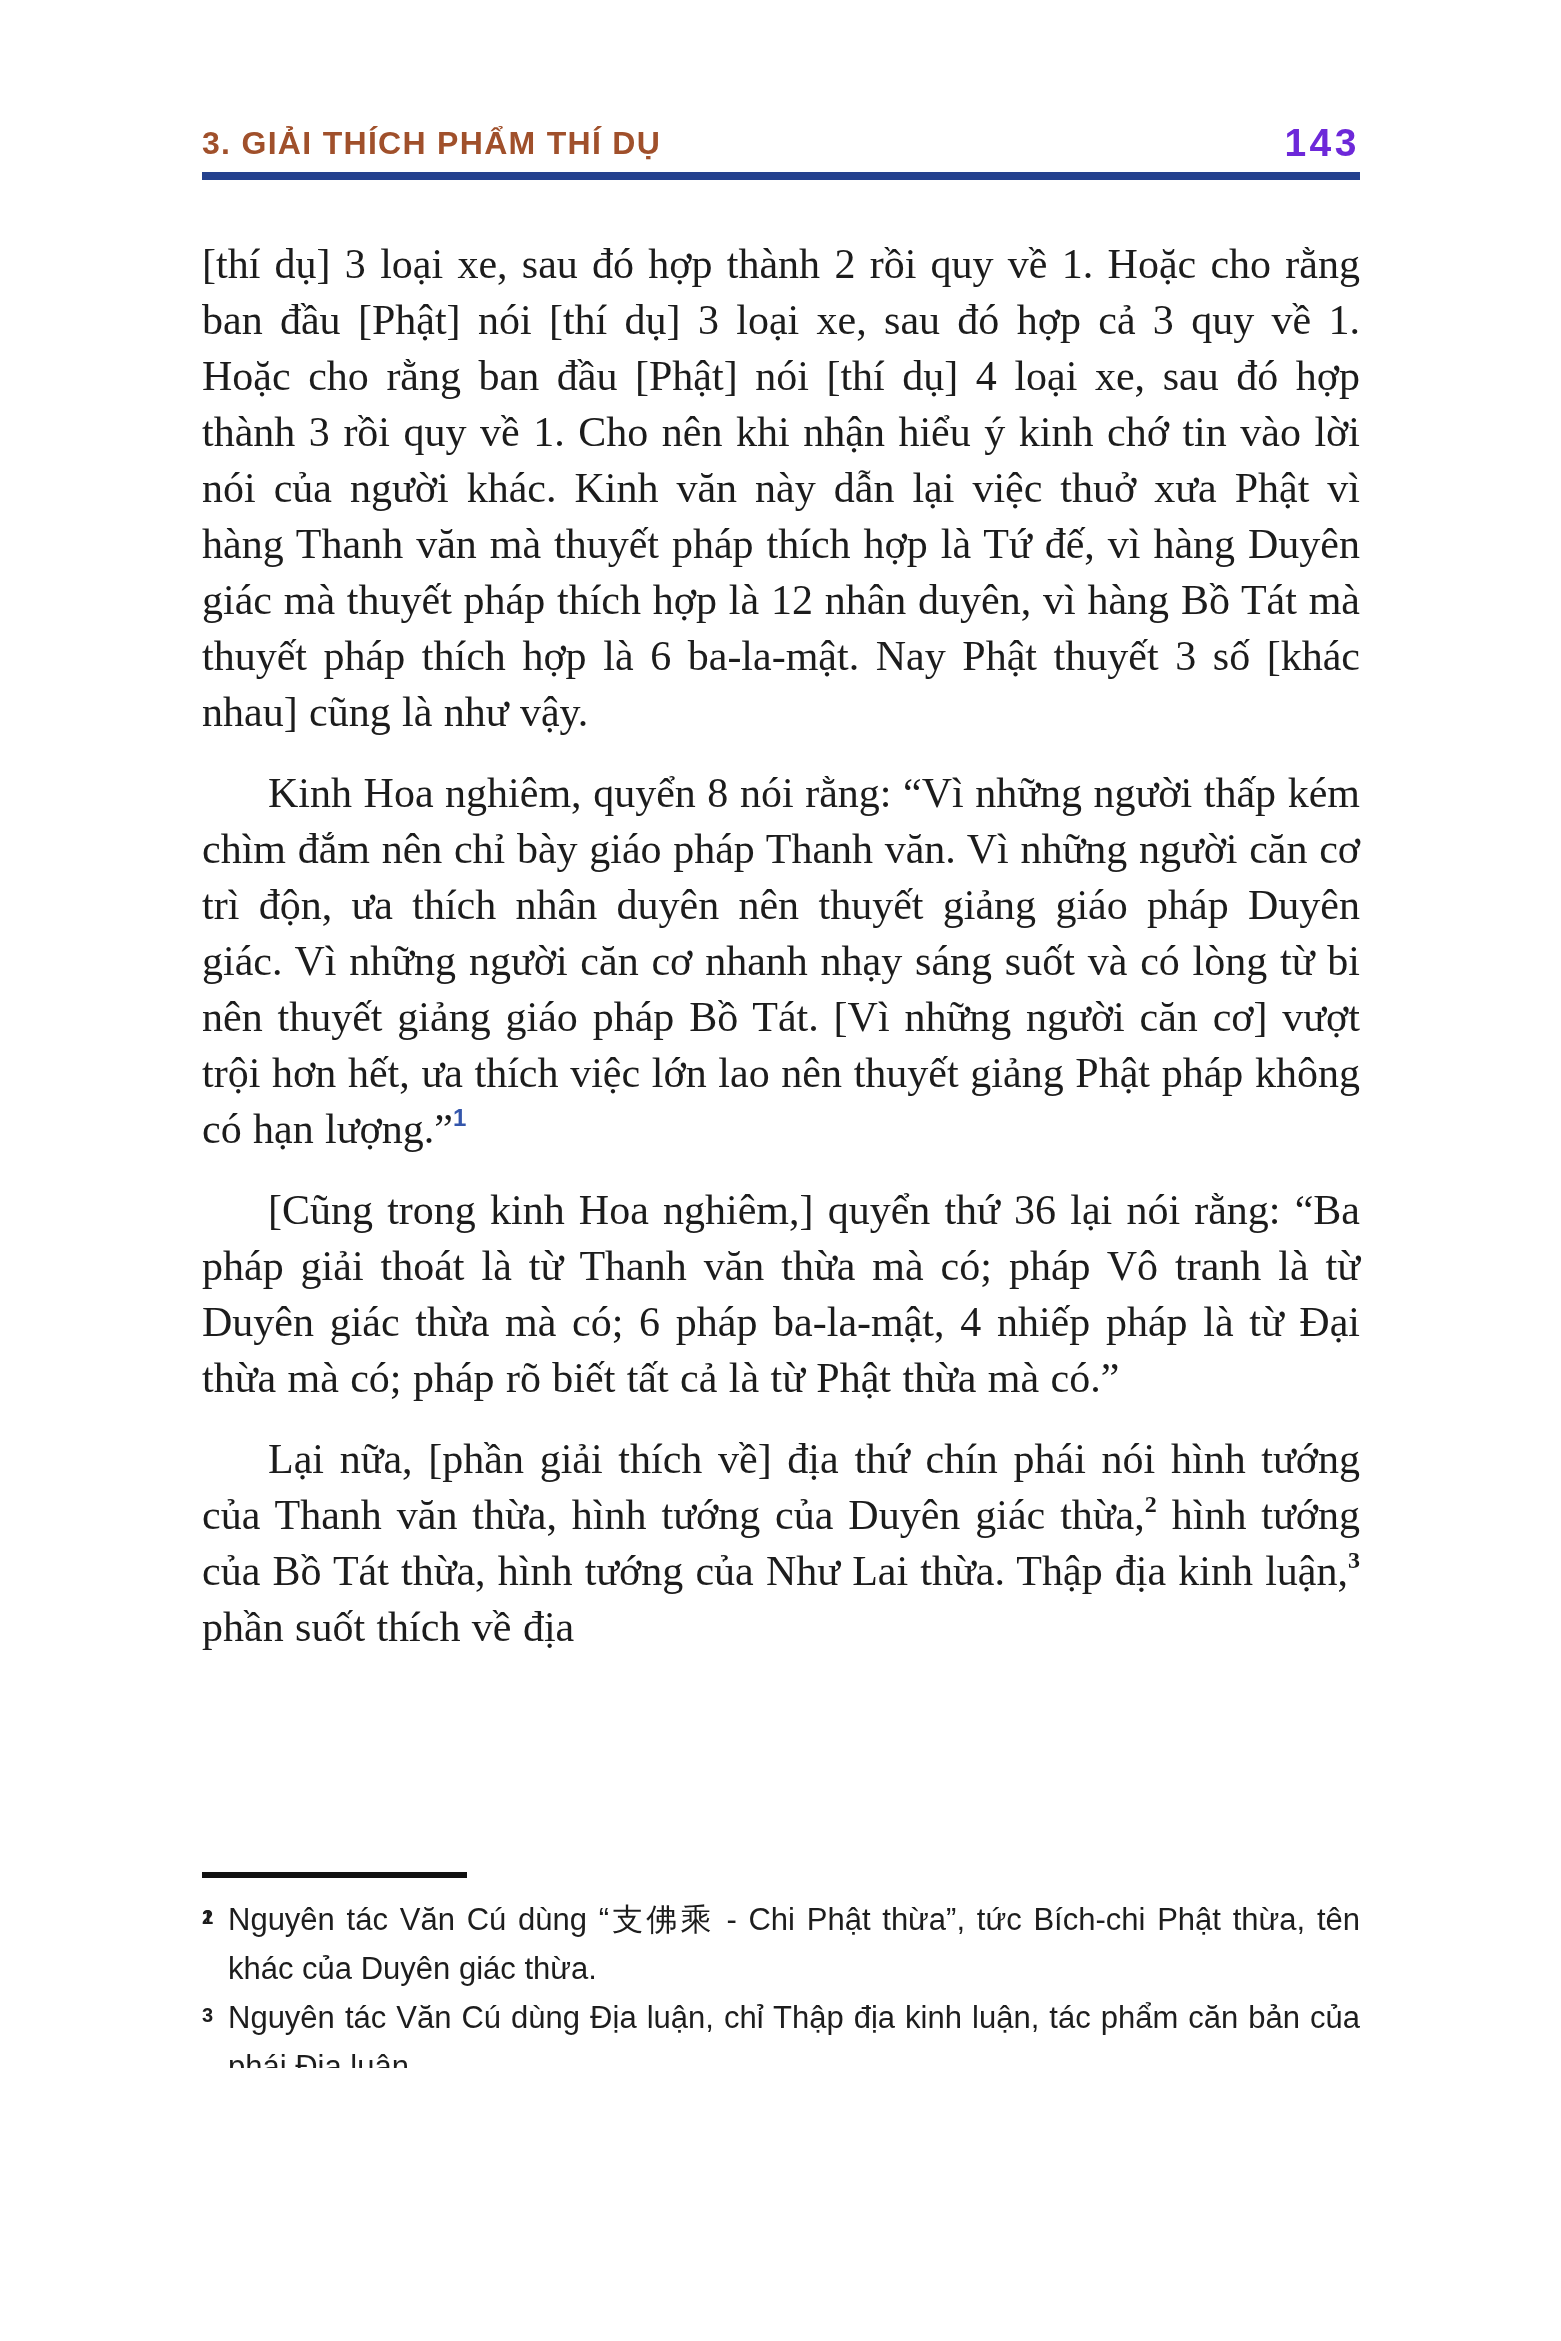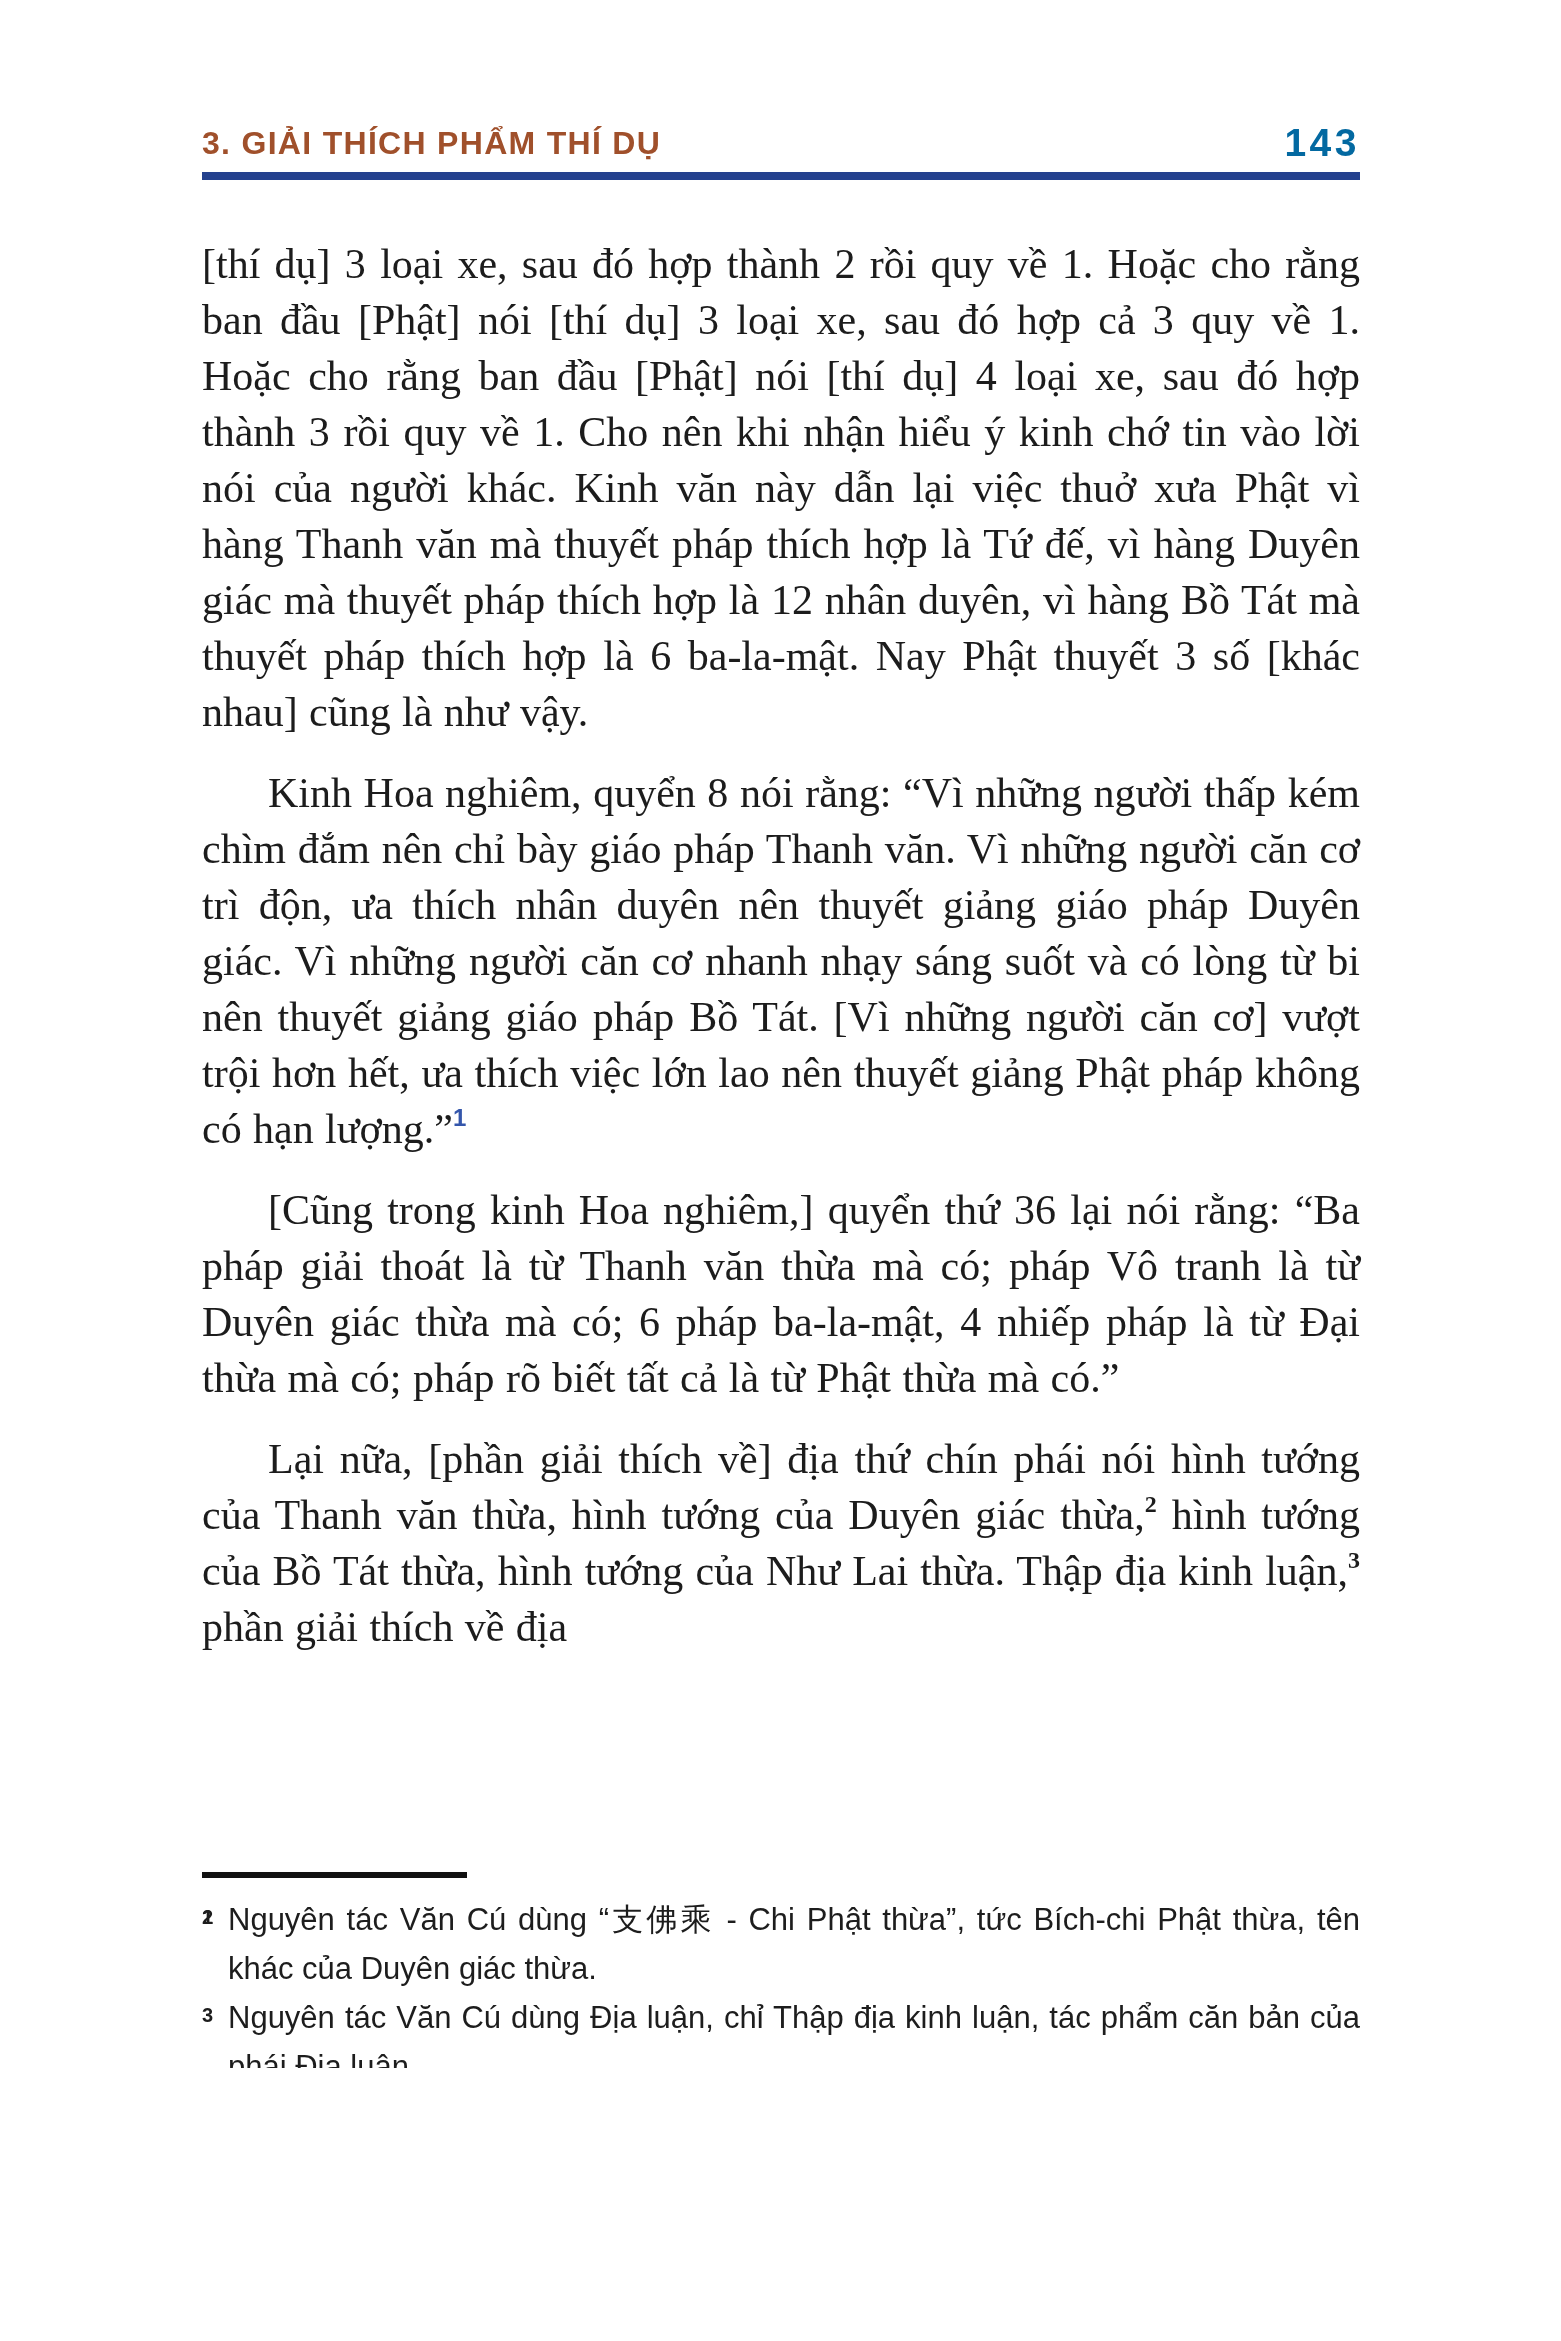--- a/index.html
+++ b/index.html
@@ -35,21 +35,21 @@
     letter-spacing:1.3px;
     color:var(--chapter-title-color);
     line-height:1;
     padding-bottom:10.4px;
   }
   .page-number{
     font-family:"Liberation Sans", sans-serif;
     font-weight:bold;
     font-size:39px;
     letter-spacing:3.5px;
-    color:#0369a1;
+    color:#6d28d9;
     line-height:1;
     padding-bottom:7px;
   }
   .header-rule{
     position:absolute;
     left:202px;
     right:201px;
     top:172px;
     height:7.8px;
     background:var(--header-rule-color);
@@ -121,21 +121,21 @@
   <div class="header-rule"></div>
 
   <main class="body-text">
 
     <p class="para"><span>[thí dụ] 3 loại xe, sau đó hợp thành 2 rồi quy về 1. Hoặc cho rằng ban đầu [Phật] nói [thí dụ] 3 loại xe, sau đó hợp cả 3 quy về 1. Hoặc cho rằng ban đầu [Phật] nói [thí dụ] 4 loại xe, sau đó hợp thành 3 rồi quy về 1. Cho nên khi nhận hiểu ý kinh chớ tin vào lời nói của người khác. Kinh văn này dẫn lại việc thuở xưa Phật vì hàng Thanh văn mà thuyết pháp thích hợp là Tứ đế, vì hàng Duyên giác mà thuyết pháp thích hợp là 12 nhân duyên, vì hàng Bồ Tát mà thuyết pháp thích hợp là 6 ba-la-mật. Nay Phật thuyết 3 số [khác nhau] cũng là như vậy.</span></p>
 
     <p class="para indent"><span>Kinh Hoa nghiêm, quyển 8 nói rằng: “Vì những người thấp kém chìm đắm nên chỉ bày giáo pháp Thanh văn. Vì những người căn cơ trì độn, ưa thích nhân duyên nên thuyết giảng giáo pháp Duyên giác. Vì những người căn cơ nhanh nhạy sáng suốt và có lòng từ bi nên thuyết giảng giáo pháp Bồ Tát. [Vì những người căn cơ] vượt trội hơn hết, ưa thích việc lớn lao nên thuyết giảng Phật pháp không có hạn lượng.”</span><sup class="fn-ref link">1</sup></p>
 
     <p class="para indent"><span>[Cũng trong kinh Hoa nghiêm,] quyển thứ 36 lại nói rằng: “Ba pháp giải thoát là từ Thanh văn thừa mà có; pháp Vô tranh là từ Duyên giác thừa mà có; 6 pháp ba-la-mật, 4 nhiếp pháp là từ Đại thừa mà có; pháp rõ biết tất cả là từ Phật thừa mà có.”</span></p>
 
-    <p class="para indent"><span>Lại nữa, [phần giải thích về] địa thứ chín phái nói hình tướng của Thanh văn thừa, hình tướng của Duyên giác thừa,</span><sup class="fn-ref">2</sup><span> hình tướng của Bồ Tát thừa, hình tướng của Như Lai thừa. Thập địa kinh luận,</span><sup class="fn-ref">3</sup><span> phần giải thích về địa</span></p>
+    <p class="para indent"><span>Lại nữa, [phần giải thích về] địa thứ chín phái nói hình tướng của Thanh văn thừa, hình tướng của Duyên giác thừa,</span><sup class="fn-ref">2</sup><span> hình tướng của Bồ Tát thừa, hình tướng của Như Lai thừa. Thập địa kinh luận,</span><sup class="fn-ref">3</sup><span> phần suốt thích về địa</span></p>
 
   </main>
 
   <footer class="footnotes">
     <div class="fn-rule"></div>
 
     <div class="footnote">
       <sup class="fn-marker">1</sup>
     </div>
 

